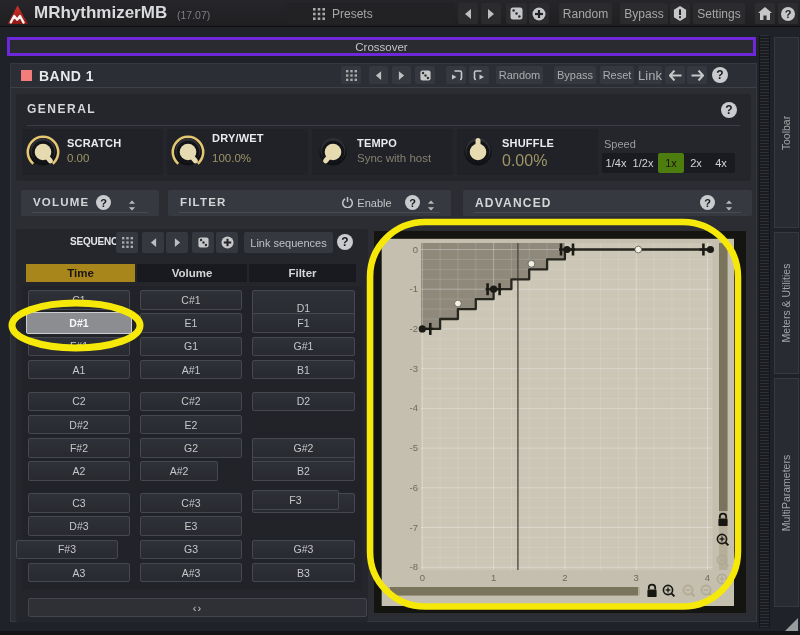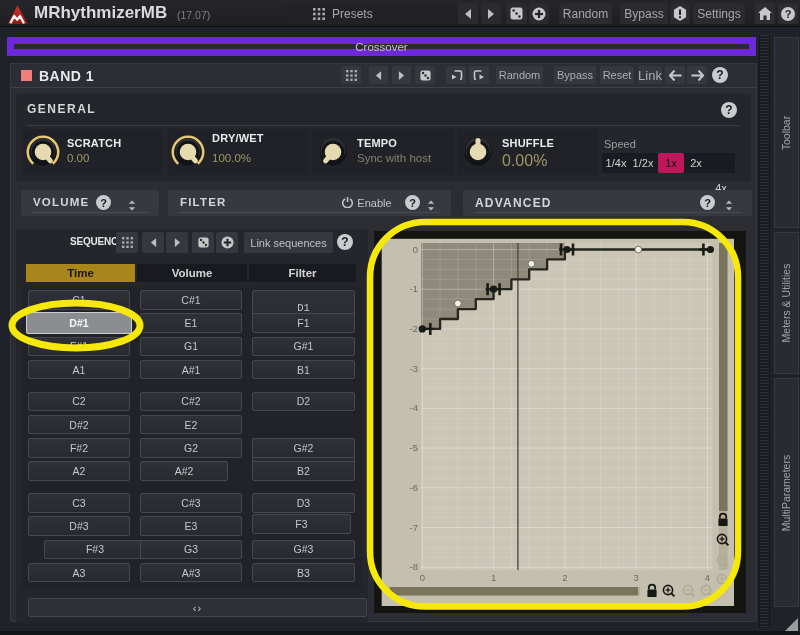--- a/index.html
+++ b/index.html
@@ -85,21 +85,21 @@
 <div class="btn" style="left:693px;top:3px;width:52px;height:21px;font-size:12px;">Settings</div>
 <div class="btn" style="left:755px;top:3px;width:20px;height:21px;background:#2d2d30;">
     <svg width="14" height="13" viewBox="0 0 14 13">
       <path d="M7 0 L14 6 L12 6 L12 13 L8.6 13 L8.6 8.4 L5.4 8.4 L5.4 13 L2 13 L2 6 L0 6 Z" fill="#c6c7c9"></path>
     </svg>
   </div>
 <div class="btn" style="left:778px;top:3px;width:20px;height:21px;background:#2d2d30;">
 <div style="width:14px;height:14px;border-radius:50%;background:#c6c7c9;color:#232327;font-weight:bold;font-size:11px;display:flex;align-items:center;justify-content:center;">?</div>
   </div>
 <div class="abs" style="left:7px;top:37px;width:749px;height:19px;background:#292b31;
-border:7px solid #6d28d9;box-sizing:border-box;display:flex;align-items:center;justify-content:center;
+border:3px solid #6d28d9;box-sizing:border-box;display:flex;align-items:center;justify-content:center;
 color:#c2c3c5;font-size:11.5px;">Crossover</div>
 <div class="abs" style="left:759px;top:35px;width:11px;height:593px;
 background:repeating-linear-gradient(#2d3036 0px,#2d3036 1.5px,#1a1b1f 1.5px,#1a1b1f 3px);
 border-left:1px solid #15161a;border-right:1px solid #15161a;box-sizing:border-box;"></div>
 <div class="abs" style="left:774px;top:37px;width:25px;height:191px;background:#282b31;
 border:1px solid #363940;box-sizing:border-box;"></div>
 <div class="abs" style="left:774px;top:37px;width:25px;height:191px;display:flex;align-items:center;justify-content:center;">
 <div style="transform:rotate(-90deg);white-space:nowrap;font-size:10.5px;color:#a2a4a8;">Toolbar</div>
   </div>
 <div class="abs" style="left:774px;top:232px;width:25px;height:142px;background:#282b31;
@@ -222,23 +222,23 @@
     <circle cx="0" cy="0" r="11.3" fill="#131418"></circle>
     <line x1="0" y1="0" x2="0.00" y2="-11.50" stroke="#e6dab0" stroke-width="5" stroke-linecap="round"></line>
     <circle cx="0" cy="0" r="8.3" fill="#e6dab0"></circle>
   </svg>
 <div class="abs" style="left:502px;top:137px;font-size:11px;font-weight:bold;color:#e9eaec;letter-spacing:0.2px;">SHUFFLE</div>
 <div class="abs" style="left:502px;top:152px;font-size:16px;color:#9f9566;">0.00%</div>
 <div class="abs" style="left:604px;top:138px;font-size:11px;color:#9c9da0;">Speed</div>
 <div class="abs" style="left:602px;top:153px;width:133px;height:20px;background:#1a1b20;border-radius:2px;"></div>
 <div class="abs" style="left:603px;top:153px;width:26px;height:20px;display:flex;align-items:center;justify-content:center;font-size:11px;color:#d2d3d5;">1/4x</div>
 <div class="abs" style="left:630px;top:153px;width:26px;height:20px;display:flex;align-items:center;justify-content:center;font-size:11px;color:#d2d3d5;">1/2x</div>
-<div class="abs" style="left:658px;top:153px;width:26px;height:20px;background:#be185d;border-radius:2px;display:flex;align-items:center;justify-content:center;font-size:11px;color:#191507;">1x</div>
+<div class="abs" style="left:658px;top:153px;width:26px;height:20px;background:#4d7c0f;border-radius:2px;display:flex;align-items:center;justify-content:center;font-size:11px;color:#191507;">1x</div>
 <div class="abs" style="left:686px;top:153px;width:20px;height:20px;display:flex;align-items:center;justify-content:center;font-size:11px;color:#d2d3d5;">2x</div>
-<div class="abs" style="left:710px;top:153px;width:22px;height:20px;display:flex;align-items:center;justify-content:center;font-size:11px;color:#d2d3d5;margin-top:25px;">4x</div>
+<div class="abs" style="left:710px;top:153px;width:22px;height:20px;display:flex;align-items:center;justify-content:center;font-size:11px;color:#d2d3d5;">4x</div>
 <div class="abs" style="left:21px;top:190px;width:138px;height:26px;background:#363a40;border-radius:2px;"></div>
 <div class="abs" style="left:33px;top:196px;font-size:11.5px;font-weight:bold;color:#d4d5d7;letter-spacing:1.2px;">VOLUME</div>
 <div class="abs" style="left:32px;top:212px;width:116px;height:1px;background:#484b52;"></div>
 <div class="qm" style="left:96px;top:195px;width:15px;height:15px;font-size:11px;">?</div>
 <div class="abs" style="left:128px;top:197px;"><svg width="8" height="11" viewBox="0 0 9 12">
       <path d="M4.5 0.5 L8 4 L1 4 Z" fill="#b8b9bb"></path>
       <path d="M4.5 11.5 L8 8 L1 8 Z" fill="#b8b9bb"></path>
     </svg></div>
 <div class="abs" style="left:168px;top:190px;width:283px;height:26px;background:#363a40;border-radius:2px;"></div>
 <div class="abs" style="left:180px;top:196px;font-size:11.5px;font-weight:bold;color:#d4d5d7;letter-spacing:1.2px;">FILTER</div>
@@ -303,49 +303,49 @@
     </svg>
   </div>
 <div class="seqico" style="left:244px;top:232px;width:89px;height:21px;font-size:11px;color:#c0c1c3;">Link sequences</div>
 <div class="qm" style="left:337px;top:234px;width:16px;height:16px;font-size:12px;">?</div>
 <div class="abs" style="left:26px;top:264px;width:109px;height:18px;background:#a8861c;display:flex;align-items:center;justify-content:center;font-size:11.5px;font-weight:bold;color:#1a1610;">Time</div>
 <div class="abs" style="left:137px;top:264px;width:110px;height:18px;background:#191a1f;display:flex;align-items:center;justify-content:center;font-size:11.5px;font-weight:bold;color:#d4d5d7;">Volume</div>
 <div class="abs" style="left:249px;top:264px;width:107px;height:18px;background:#191a1f;display:flex;align-items:center;justify-content:center;font-size:11.5px;font-weight:bold;color:#d4d5d7;">Filter</div>
 <div class="abs" style="left:22px;top:286px;width:340px;height:304px;background:#212329;border-radius:2px;"></div>
 <div class="notebtn" style="left:28px;top:290.0px;width:102px;height:19.5px;">C1</div>
 <div class="notebtn" style="left:140px;top:290.0px;width:102px;height:19.5px;">C#1</div>
-<div class="notebtn" style="left:252px;top:290.0px;width:103px;height:36px;font-family:Liberation Mono, monospace;">D1</div>
+<div class="notebtn" style="left:252px;top:290.0px;width:103px;height:36px;">D1</div>
 <div class="notebtn" style="left:26px;top:312.3px;width:106px;height:21.5px;background:#8b8d90;border:1px solid #cbcdd0;color:#f6f7f9;font-weight:bold;">D#1</div>
 <div class="notebtn" style="left:140px;top:313.3px;width:102px;height:19.5px;">E1</div>
 <div class="notebtn" style="left:252px;top:313.3px;width:103px;height:19.5px;">F1</div>
 <div class="notebtn" style="left:28px;top:336.6px;width:102px;height:19.5px;">F#1</div>
 <div class="notebtn" style="left:140px;top:336.6px;width:102px;height:19.5px;">G1</div>
 <div class="notebtn" style="left:252px;top:336.6px;width:103px;height:19.5px;">G#1</div>
 <div class="notebtn" style="left:28px;top:359.9px;width:102px;height:19.5px;">A1</div>
 <div class="notebtn" style="left:140px;top:359.9px;width:102px;height:19.5px;">A#1</div>
 <div class="notebtn" style="left:252px;top:359.9px;width:103px;height:19.5px;">B1</div>
 <div class="notebtn" style="left:28px;top:391.5px;width:102px;height:19.5px;">C2</div>
 <div class="notebtn" style="left:140px;top:391.5px;width:102px;height:19.5px;">C#2</div>
 <div class="notebtn" style="left:252px;top:391.5px;width:103px;height:19.5px;">D2</div>
 <div class="notebtn" style="left:28px;top:414.8px;width:102px;height:19.5px;">D#2</div>
 <div class="notebtn" style="left:140px;top:414.8px;width:102px;height:19.5px;">E2</div>
 <div class="notebtn" style="left:252px;top:438px;width:103px;height:30px;">F2</div>
 <div class="notebtn" style="left:28px;top:438.1px;width:102px;height:19.5px;">F#2</div>
 <div class="notebtn" style="left:140px;top:438.1px;width:102px;height:19.5px;">G2</div>
 <div class="notebtn" style="left:252px;top:438.1px;width:103px;height:19.5px;">G#2</div>
 <div class="notebtn" style="left:28px;top:461.4px;width:102px;height:19.5px;">A2</div>
-<div class="notebtn" style="left:140px;top:461.4px;width:88px;height:19.5px;">A#2</div>
+<div class="notebtn" style="left:140px;top:461.4px;width:78px;height:19.5px;">A#2</div>
 <div class="notebtn" style="left:252px;top:461.4px;width:103px;height:19.5px;">B2</div>
 <div class="notebtn" style="left:28px;top:493.0px;width:102px;height:19.5px;">C3</div>
 <div class="notebtn" style="left:140px;top:493.0px;width:102px;height:19.5px;">C#3</div>
 <div class="notebtn" style="left:252px;top:493.0px;width:103px;height:19.5px;">D3</div>
 <div class="notebtn" style="left:28px;top:516.3px;width:102px;height:19.5px;">D#3</div>
 <div class="notebtn" style="left:140px;top:516.3px;width:102px;height:19.5px;">E3</div>
-<div class="notebtn" style="left:252px;top:490px;width:99px;height:19.5px;margin-top:24px;">F3</div>
-<div class="notebtn" style="left:44px;top:539.6px;width:102px;height:19.5px;">F#3</div>
+<div class="notebtn" style="left:252px;top:490px;width:87px;height:19.5px;">F3</div>
+<div class="notebtn" style="left:16px;top:539.6px;width:102px;height:19.5px;">F#3</div>
 <div class="notebtn" style="left:140px;top:539.6px;width:102px;height:19.5px;">G3</div>
 <div class="notebtn" style="left:252px;top:539.6px;width:103px;height:19.5px;">G#3</div>
 <div class="notebtn" style="left:28px;top:562.9px;width:102px;height:19.5px;">A3</div>
 <div class="notebtn" style="left:140px;top:562.9px;width:102px;height:19.5px;">A#3</div>
 <div class="notebtn" style="left:252px;top:562.9px;width:103px;height:19.5px;">B3</div>
 <div class="abs" style="left:28px;top:598px;width:339px;height:19px;background:#2e3036;border:1px solid #42454c;box-sizing:border-box;border-radius:2px;display:flex;align-items:center;justify-content:center;color:#c6c7c9;font-size:11px;letter-spacing:1px;">‹›</div>
 <svg class="abs" style="left:374px;top:231px;" width="372" height="382" viewBox="374 231 372 382">
     <rect x="374" y="231" width="372" height="382" fill="#141410"></rect>
     <rect x="381.7" y="238.8" width="352.3" height="367.2" fill="#c4bfaf"></rect>
     <rect x="421.0" y="243.0" width="291.5" height="327.0" fill="#cbc6b6"></rect>

